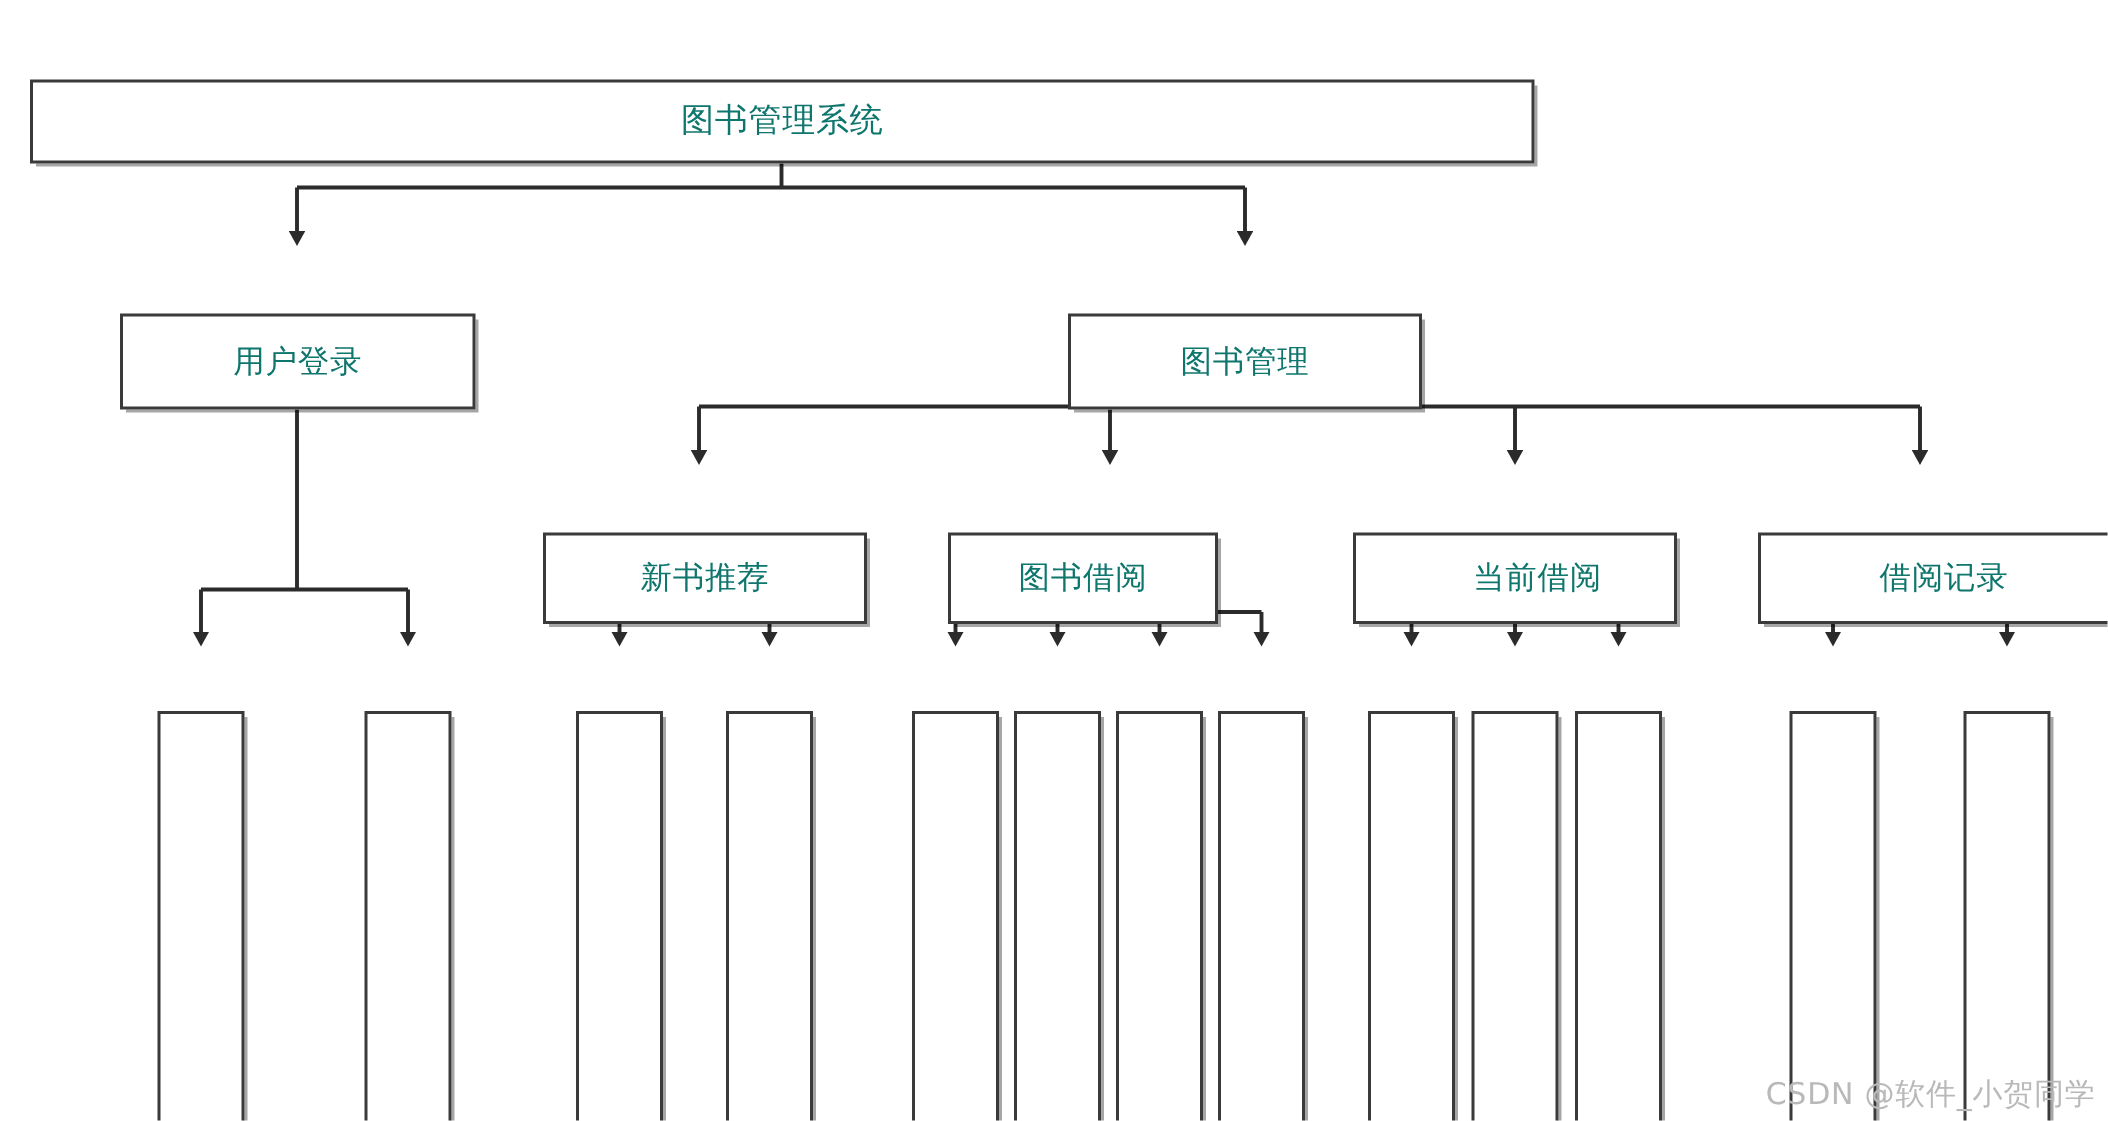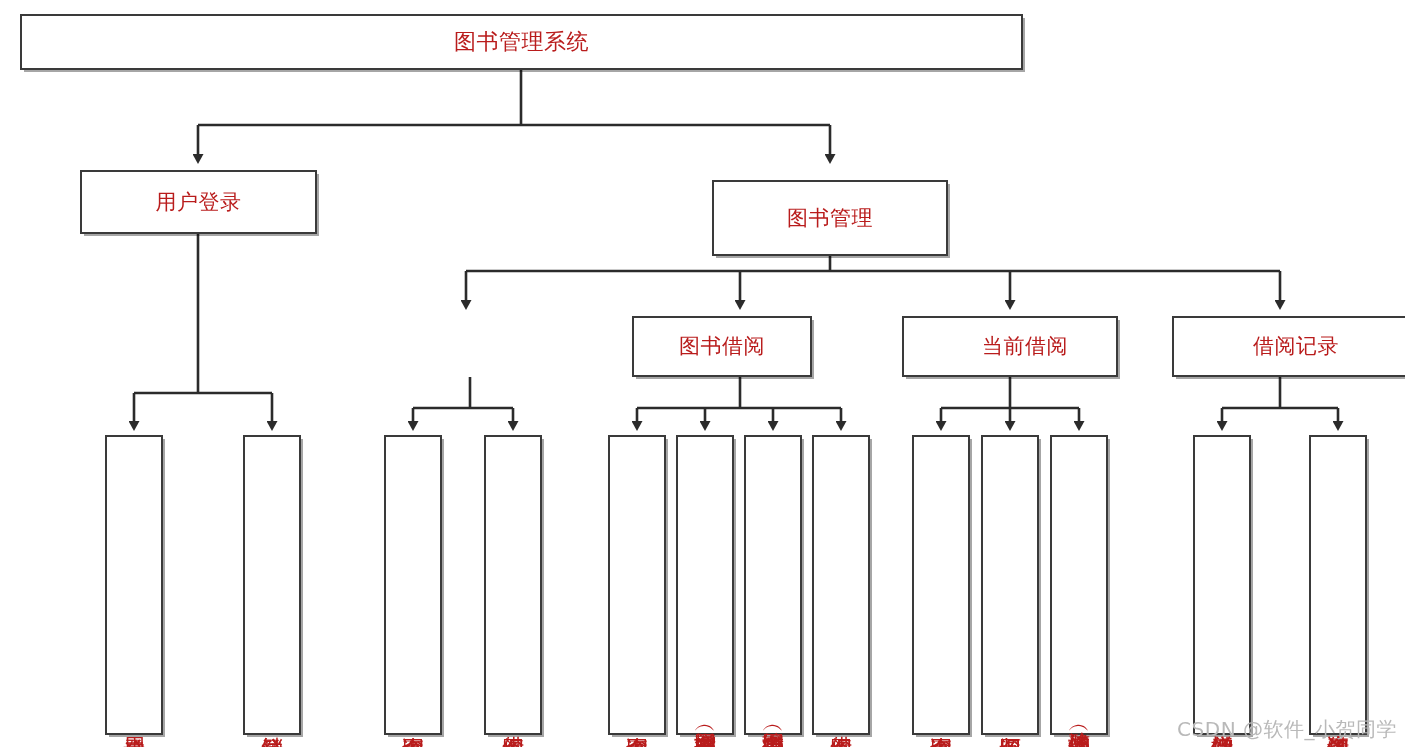--- a/index.html
+++ b/index.html
@@ -15,21 +15,22 @@
 
   .node{
     position:absolute;
     box-sizing:border-box;
     background:#ffffff;
     border:2px solid #3a3a3a;
     box-shadow:3px 3px 0 -1px rgba(0,0,0,0.35);
     display:flex;
     align-items:center;
     justify-content:center;
-    color:#b91c1c;
+    color:#0f766e;
+    margin-top:39px;
   }
   .node .txt{
     display:block;
     text-align:center;
     line-height:1.15;
     white-space:nowrap;
   }
   .node.horiz .txt{
     font-size:21px;
     letter-spacing:0.5px;
@@ -115,24 +116,27 @@
     </g>
   </svg>
 
   <div class="node horiz root" style="left:20px;top:14px;width:1003px;height:56px;">
     <span class="txt">图书管理系统</span>
   </div>
 
   <div class="node horiz" style="left:80px;top:170px;width:237px;height:64px;">
     <span class="txt">用户登录</span>
   </div>
-  <div class="node horiz" style="left:712px;top:180px;width:236px;height:76px;">
+  <div class="node horiz" style="left:712px;top:170px;width:236px;height:64px;">
     <span class="txt">图书管理</span>
   </div>
 
+  <div class="node horiz" style="left:362px;top:316px;width:216px;height:61px;">
+    <span class="txt">新书推荐</span>
+  </div>
   <div class="node horiz" style="left:632px;top:316px;width:180px;height:61px;">
     <span class="txt">图书借阅</span>
   </div>
   <div class="node horiz" style="left:902px;top:316px;width:216px;height:61px;padding-left:30px;">
     <span class="txt">当前借阅</span>
   </div>
   <div class="node horiz" style="left:1172px;top:316px;width:248px;height:61px;">
     <span class="txt">借阅记录</span>
   </div>
 

